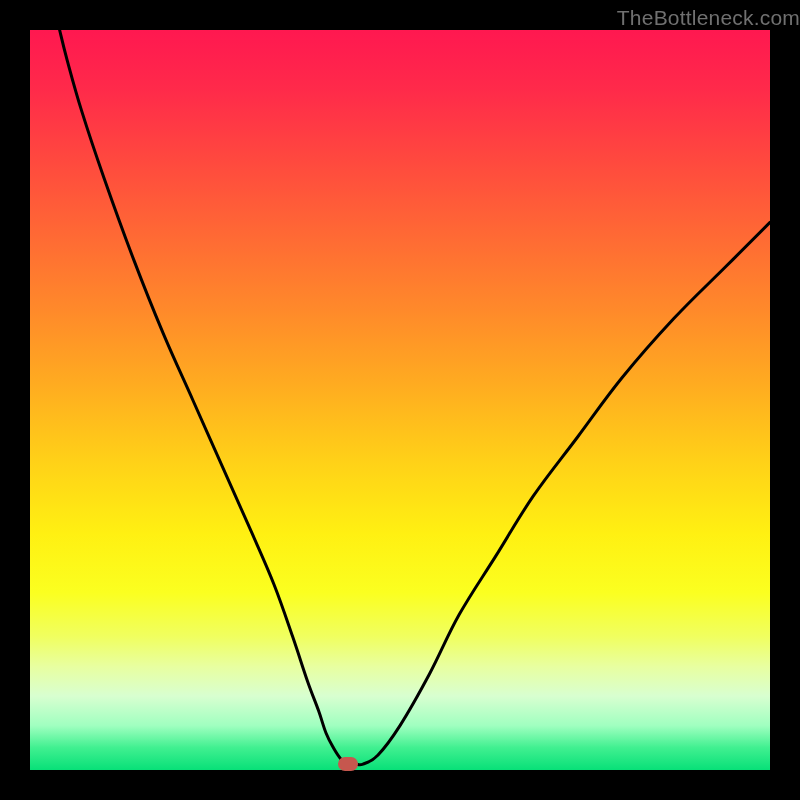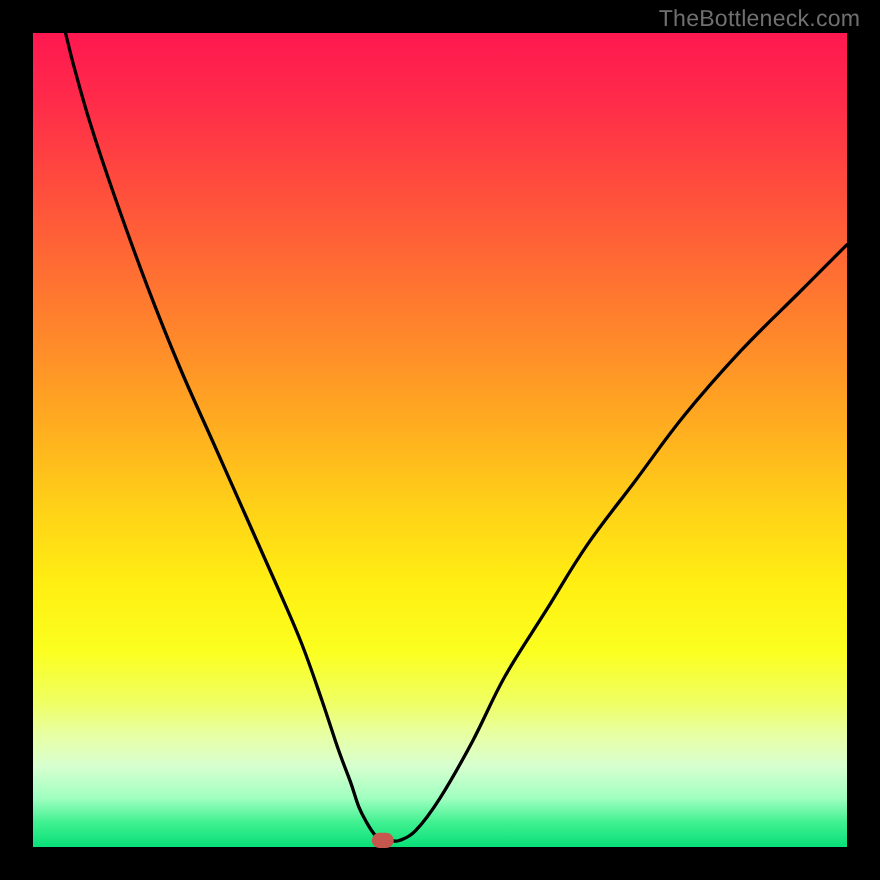--- a/index.html
+++ b/index.html
@@ -31,21 +31,21 @@
       #e8ffa0 86%,
       #d8ffd0 90%,
       #a0ffc0 94%,
       #40f090 97%,
       #08e078 100%
     );
   }
   .watermark {
     position: absolute;
     top: 6px;
-    right: 18px;
+    right: 0;
     color: #707070;
     font-size: 21px;
     font-weight: 500;
     letter-spacing: 0.2px;
   }
   .curve-svg {
     position: absolute;
     left: 0; top: 0;
     width: 740px;
     height: 740px;

